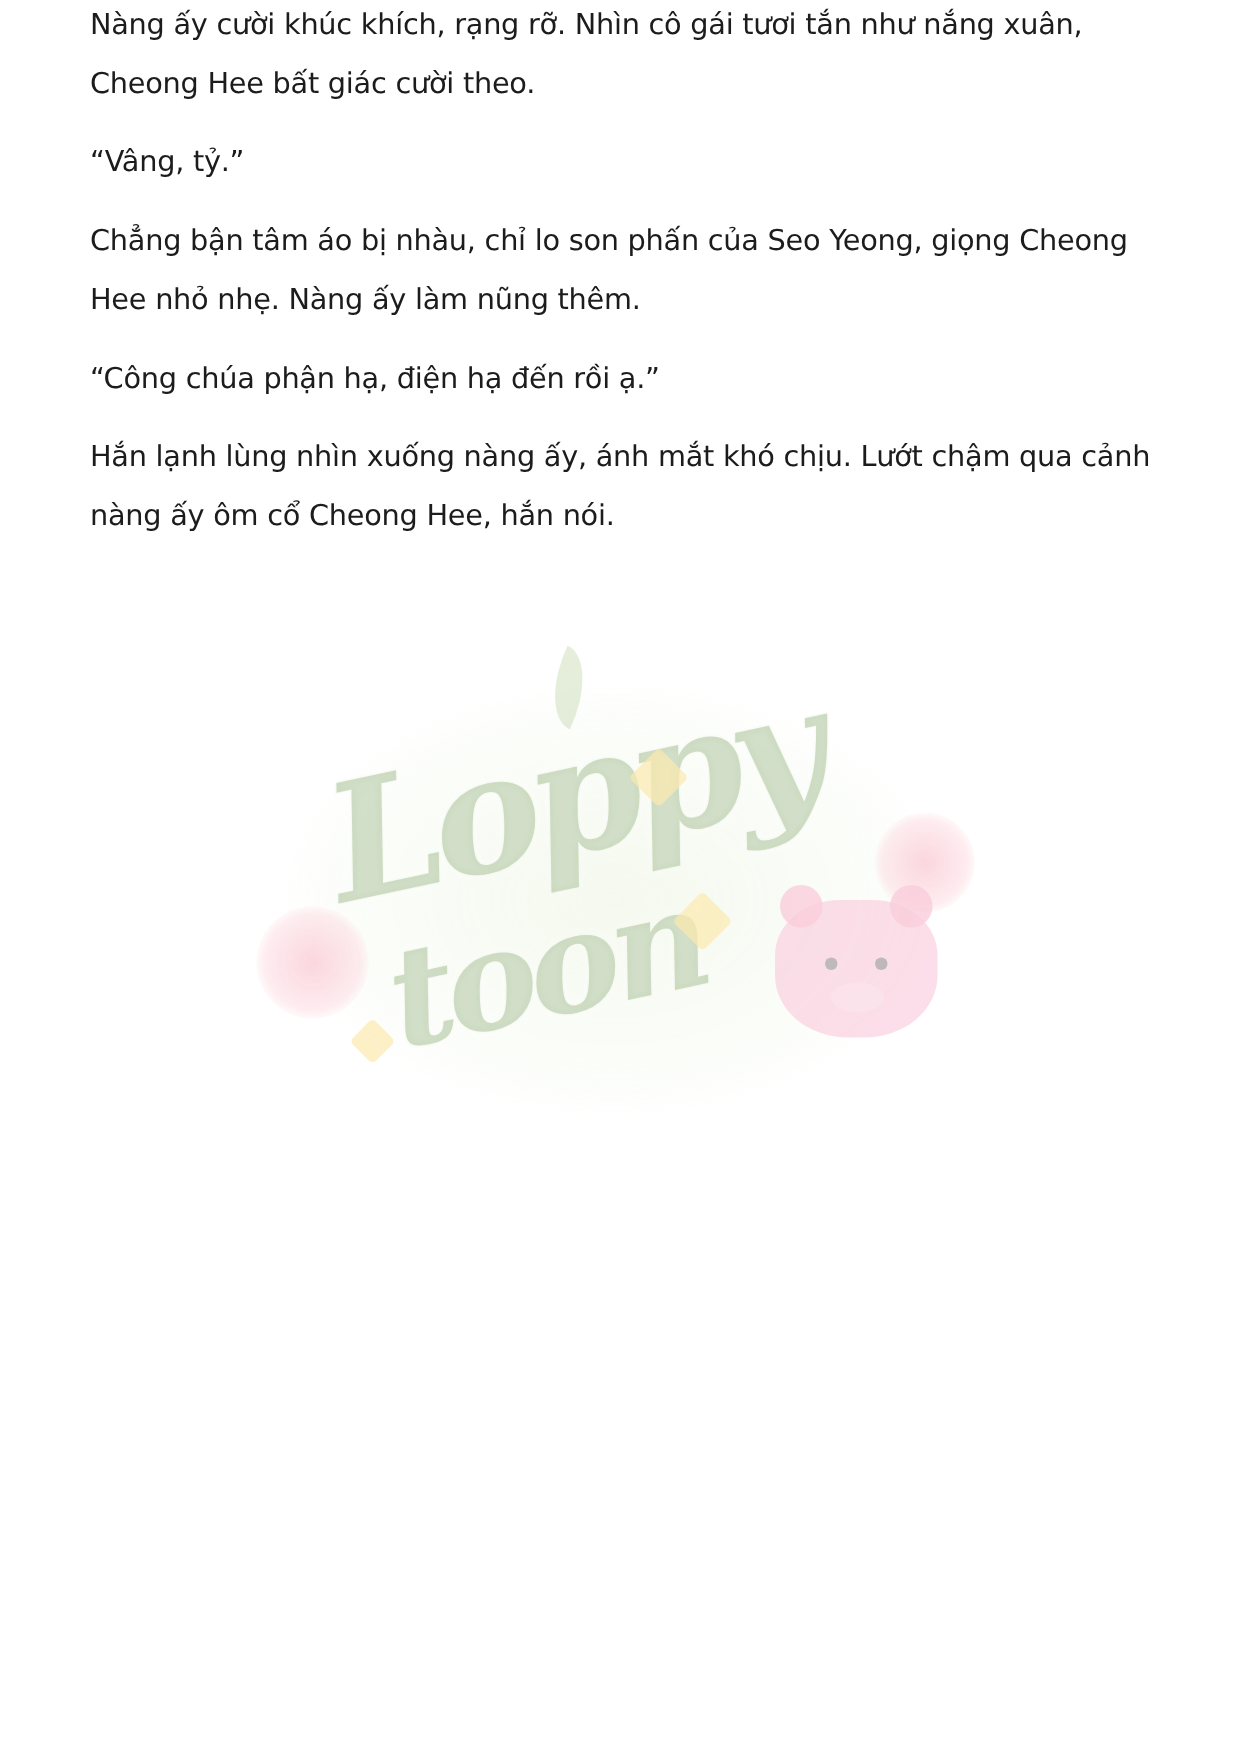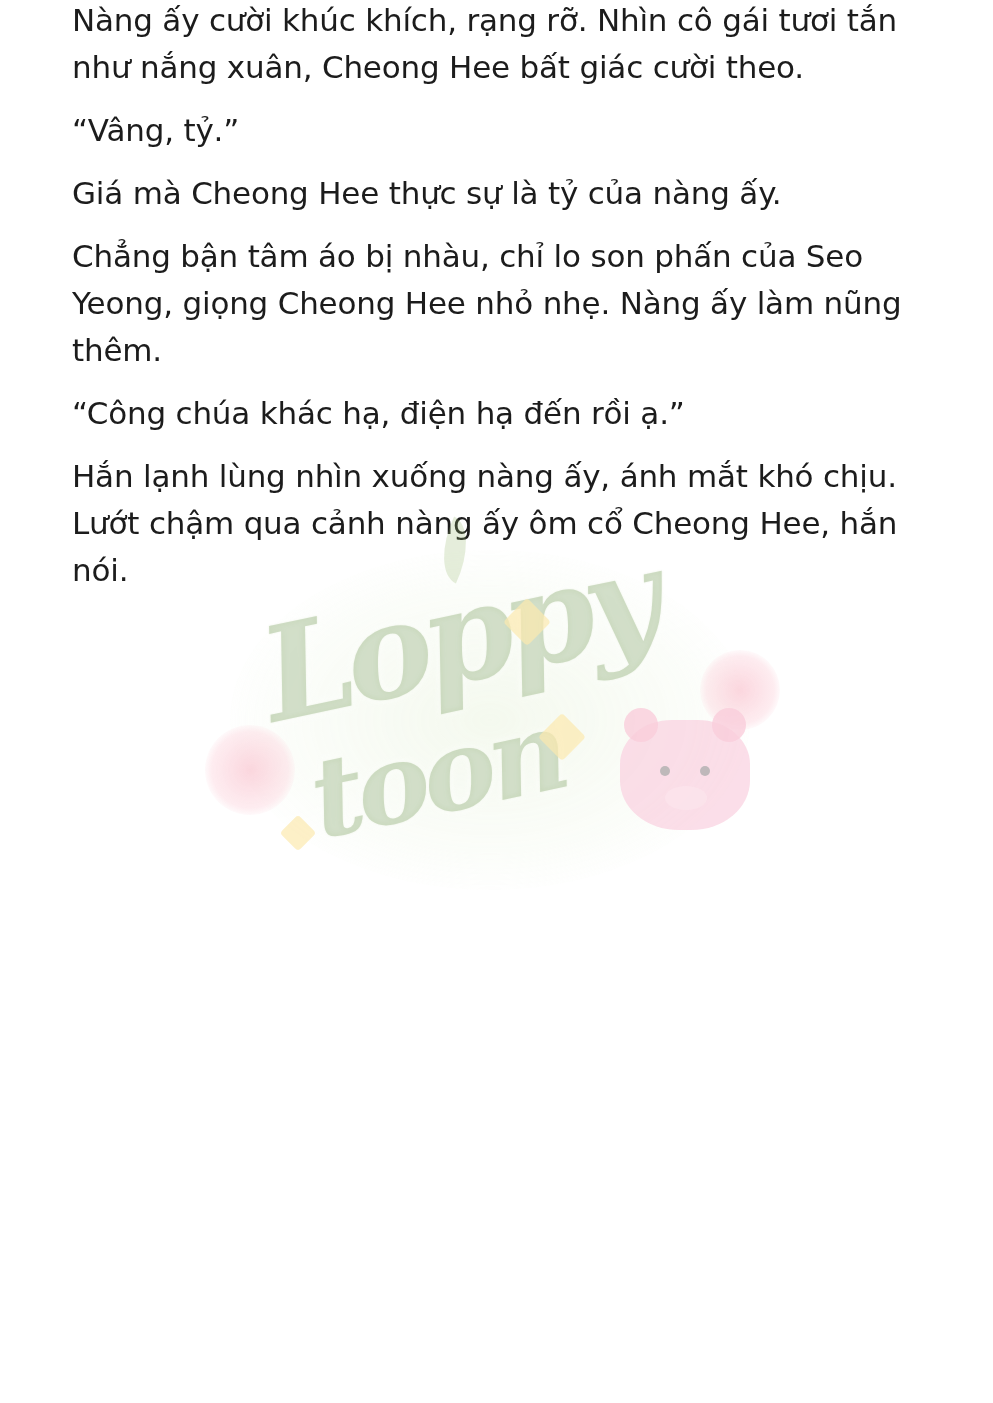--- a/index.html
+++ b/index.html
@@ -12,21 +12,21 @@
       height: 1403px;
       overflow: hidden;
       position: relative;
     }
     .page {
       position: absolute;
       left: 72px;
       top: 0;
       width: 850px;
       font-family: "DejaVu Sans", sans-serif;
-      font-size: 31px;
+      font-size: 23px;
       line-height: 47px;
       color: #1c1c1c;
       letter-spacing: -0.2px;
       z-index: 2;
     }
     .page p {
       margin: 0 0 16px 0;
       padding: 0;
     }
     .page p:first-child {
@@ -122,23 +122,22 @@
       background: rgba(150,185,110,0.45);
       transform: rotate(25deg);
     }
   </style>
 </head>
 <body>
 
 <div class="page">
   <p>Nàng ấy cười khúc khích, rạng rỡ. Nhìn cô gái tươi tắn như nắng xuân, Cheong Hee bất giác cười theo.</p>
   <p>“Vâng, tỷ.”</p>
-  <p>Giá mà Cheong Hee thực sự là tỷ của nàng ấy.</p>
   <p>Chẳng bận tâm áo bị nhàu, chỉ lo son phấn của Seo Yeong, giọng Cheong Hee nhỏ nhẹ. Nàng ấy làm nũng thêm.</p>
-  <p>“Công chúa khác hạ, điện hạ đến rồi ạ.”</p>
+  <p>“Công chúa phận hạ, điện hạ đến rồi ạ.”</p>
   <p>Hắn lạnh lùng nhìn xuống nàng ấy, ánh mắt khó chịu. Lướt chậm qua cảnh nàng ấy ôm cổ Cheong Hee, hắn nói.</p>
 </div>
 
 <div class="watermark">
   <div class="wm-glow"></div>
   <div class="wm-leaf"></div>
   <div class="wm-flower fl1"></div>
   <div class="wm-flower fl2"></div>
   <div class="wm-text wm-word1">Loppy</div>
   <div class="wm-text wm-word2">toon</div>

